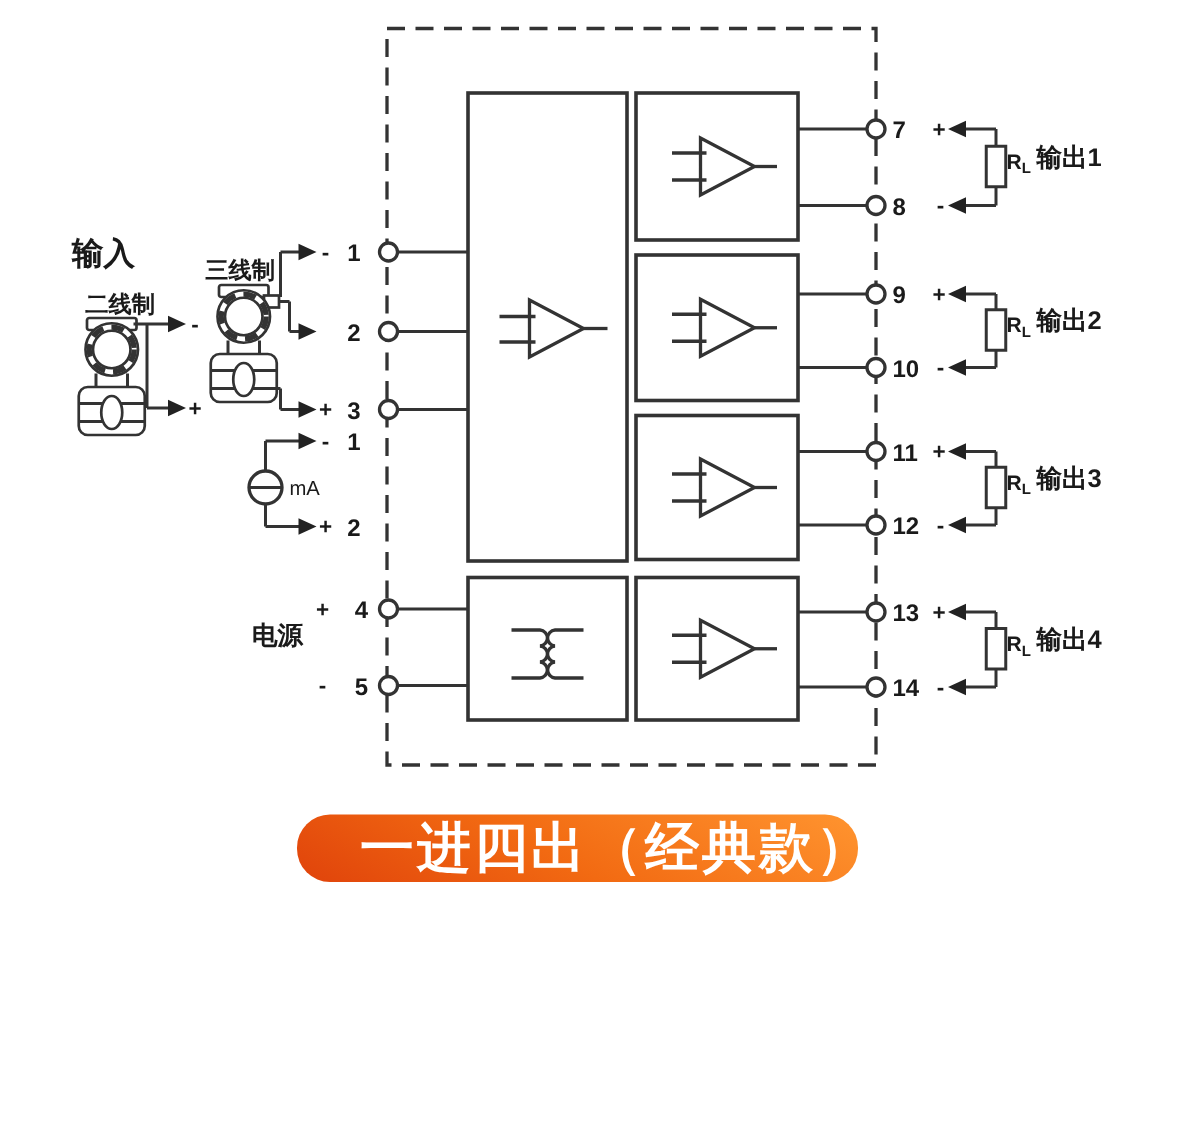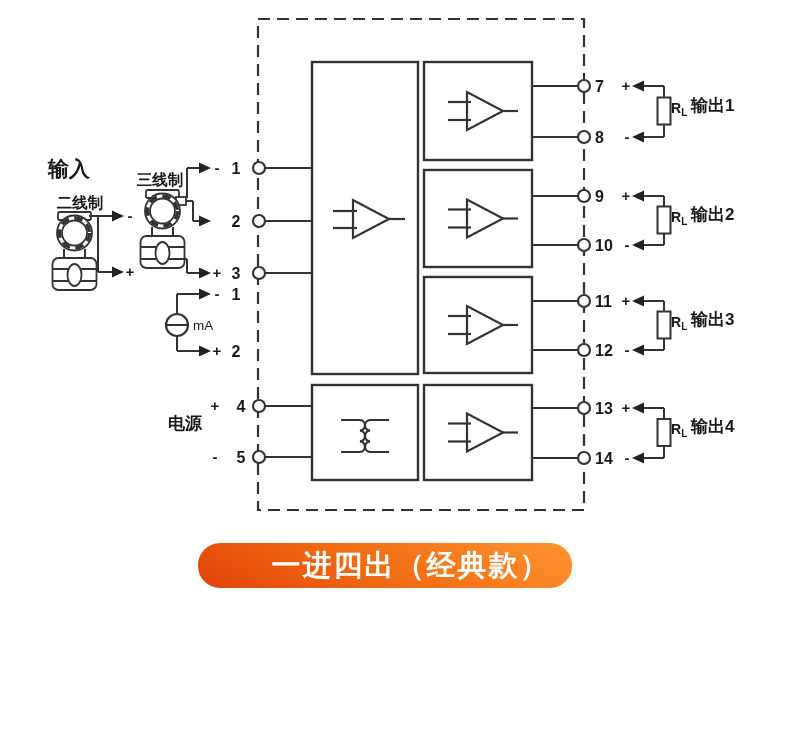--- a/index.html
+++ b/index.html
@@ -18,21 +18,21 @@
   .sign{font-size:15px;font-weight:700;}
   .cjk{font-size:15.5px;font-weight:700;}
   .cjk-lg{font-size:21px;font-weight:700;}
   .cjk-md{font-size:17px;font-weight:700;}
   .rl{font-size:14px;font-weight:700;}
   .rlsub{font-size:10px;font-weight:700;}
   .ma{font-size:13.5px;}
   .banner{position:absolute;left:198px;top:543px;width:374px;height:45px;
           border-radius:22px;display:flex;align-items:center;justify-content:center;
           padding-left:52px;box-sizing:border-box;}
-  .banner span{color:#fff;font-size:29px;font-weight:700;letter-spacing:2px;white-space:nowrap;}
+  .banner span{color:#fff;font-size:36px;font-weight:700;letter-spacing:2px;white-space:nowrap;}
 </style>
 </head>
 <body>
 
 
 
 <svg width="790" height="530" viewBox="0 0 790 530">
 
   <rect x="258" y="19" width="326" height="491" fill="none" stroke="#333" stroke-width="2.2" stroke-dasharray="12 7"></rect>
 

